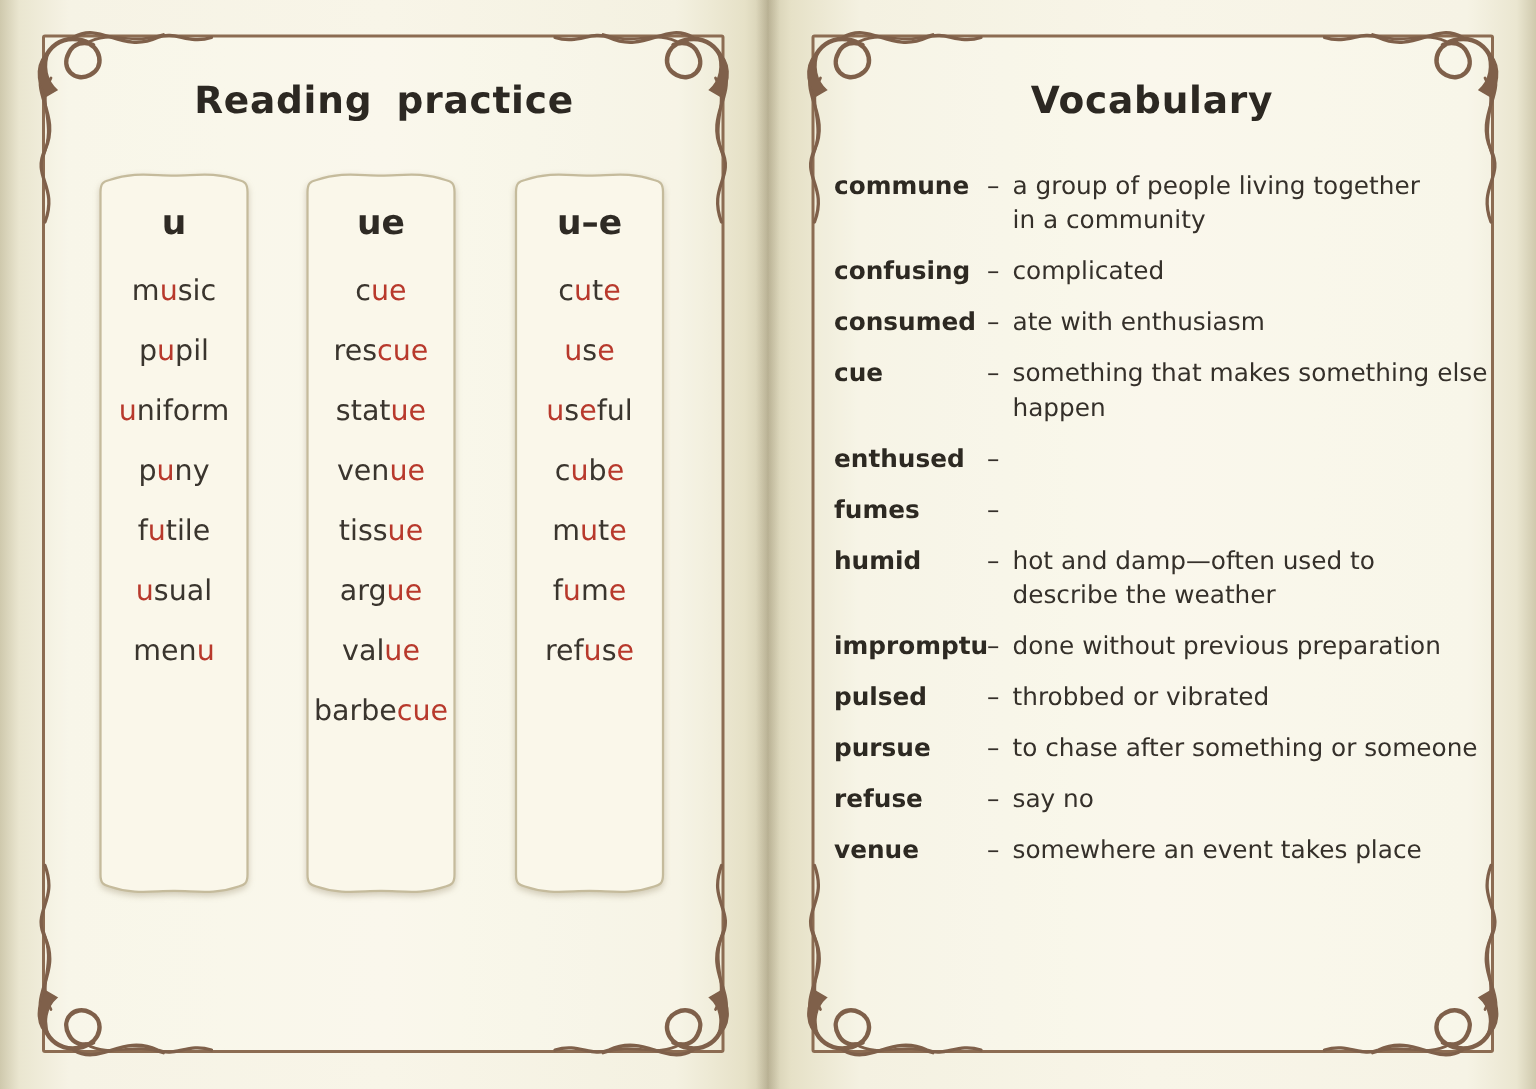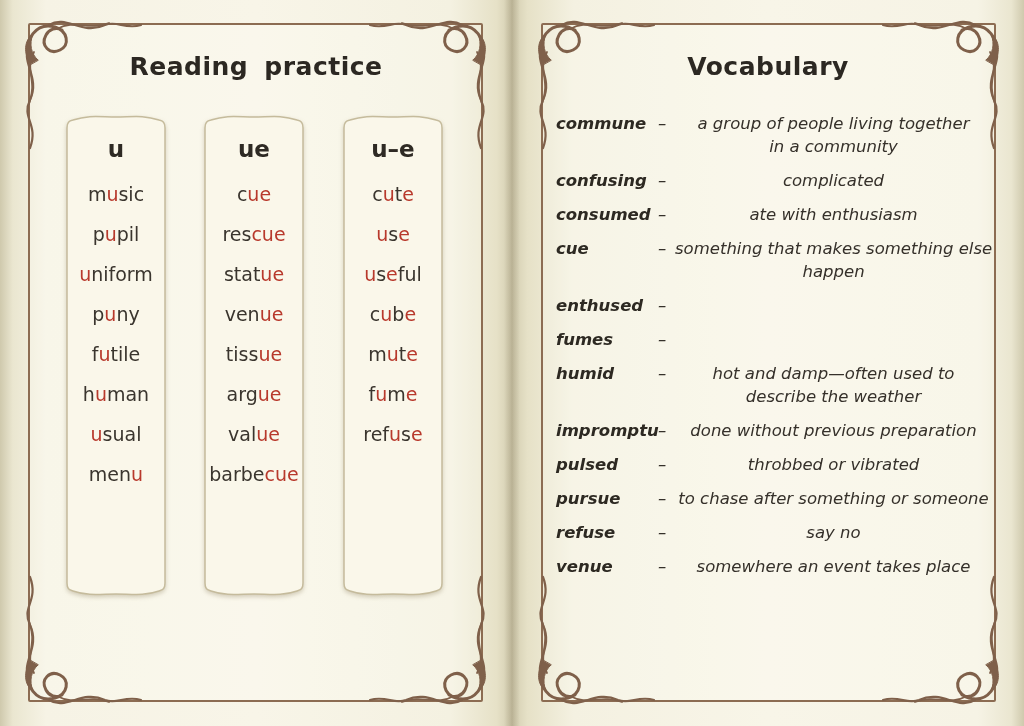--- a/index.html
+++ b/index.html
@@ -28,24 +28,24 @@
   
   .col{position:absolute;top:112px;width:102px;height:487px;filter:drop-shadow(0 2px 2px rgba(110,95,55,.28));}
   .col-shape{position:absolute;left:0;top:0;width:100%;height:100%;}
   .col-content{position:relative;text-align:center;padding-top:12px;}
   .col-header{font-size:23px;font-weight:bold;color:#2e2a24;height:50px;line-height:50px;}
   .word{font-size:19px;line-height:40px;color:#3a352e;white-space:nowrap;}
   .word .hl{color:#b8392c;}
   
   .vocab{position:absolute;left:44px;top:112px;width:436px;}
   .vocab-entry{display:grid;grid-template-columns:102px 17px 1fr;margin-bottom:11px;
-    font-size:16.5px;line-height:23px;color:#35302a;font-style:italic;}
+    font-size:16.5px;line-height:23px;color:#35302a;}
   .vocab-term{font-weight:bold;color:#2d2922;}
   .vocab-dash{color:#35302a;}
-  .def-line{white-space:nowrap;text-align:center;}
+  .def-line{white-space:nowrap;}
 </style>
 </head>
 <body>
 
 <svg width="0" height="0" style="position:absolute" aria-hidden="true">
   <defs>
     <g id="ornament" fill="none" stroke="#7f604a" stroke-linecap="round">
       <path stroke-width="3" d="M6,44 C0,20 14,4 32,9 C45,13 47,27 37,32 C27,37 17,28 23,17 C26,11 33,9 39,12"></path>
       <path stroke-width="2.2" d="M26,7 C44,-4 58,18 82,7 C94,2 102,12 118,7"></path>
       <path stroke-width="1.8" d="M34,11 C52,1 64,13 86,5"></path>
@@ -79,21 +79,20 @@
       <svg class="col-shape" viewBox="0 0 102 486" preserveAspectRatio="none">
         <use href="#ribbon" fill="#faf7ea" stroke="#c5bb9c" stroke-width="1.5"></use>
         </svg>
       <div class="col-content">
           <div class="col-header">u</div>
           <div class="word">m<span class="hl">u</span>sic</div>
           <div class="word">p<span class="hl">u</span>pil</div>
           <div class="word"><span class="hl">u</span>niform</div>
           <div class="word">p<span class="hl">u</span>ny</div>
           <div class="word">f<span class="hl">u</span>tile</div>
-          <div class="word">h<span class="hl">u</span>man</div>
           <div class="word"><span class="hl">u</span>sual</div>
           <div class="word">men<span class="hl">u</span></div>
         </div>
     </div>
     <div class="col" style="left:203px">
       <svg class="col-shape" viewBox="0 0 102 486" preserveAspectRatio="none">
         <use href="#ribbon" fill="#faf7ea" stroke="#c5bb9c" stroke-width="1.5"></use>
         </svg>
       <div class="col-content">
           <div class="col-header">ue</div>

